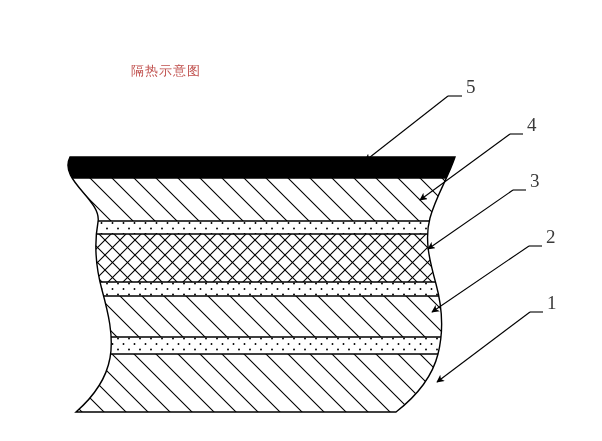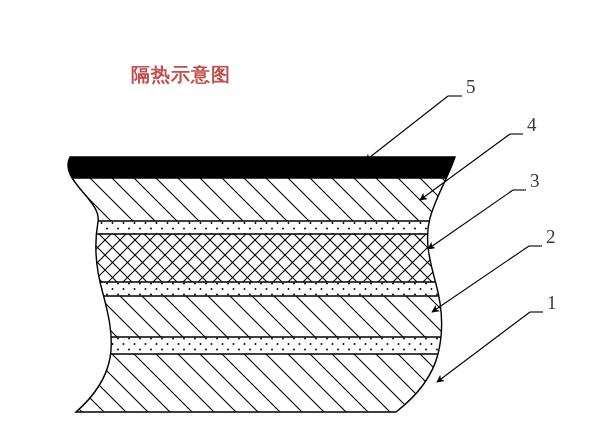--- a/index.html
+++ b/index.html
@@ -20,22 +20,22 @@
     left: 0;
     top: 0;
     width: 602px;
     height: 441px;
   }
   .title-text {
     position: absolute;
     left: 131px;
     top: 62px;
     font-family: "DejaVu Sans", sans-serif;
-    font-size: 19px;
-    font-weight: 700;
+    font-size: 13px;
+    font-weight: 400;
     letter-spacing: 1px;
     color: #c0504d;
     white-space: nowrap;
   }
   .callout-label {
     position: absolute;
     font-family: "Liberation Serif", serif;
     font-size: 19px;
     color: #3a3a3a;
     line-height: 1;

